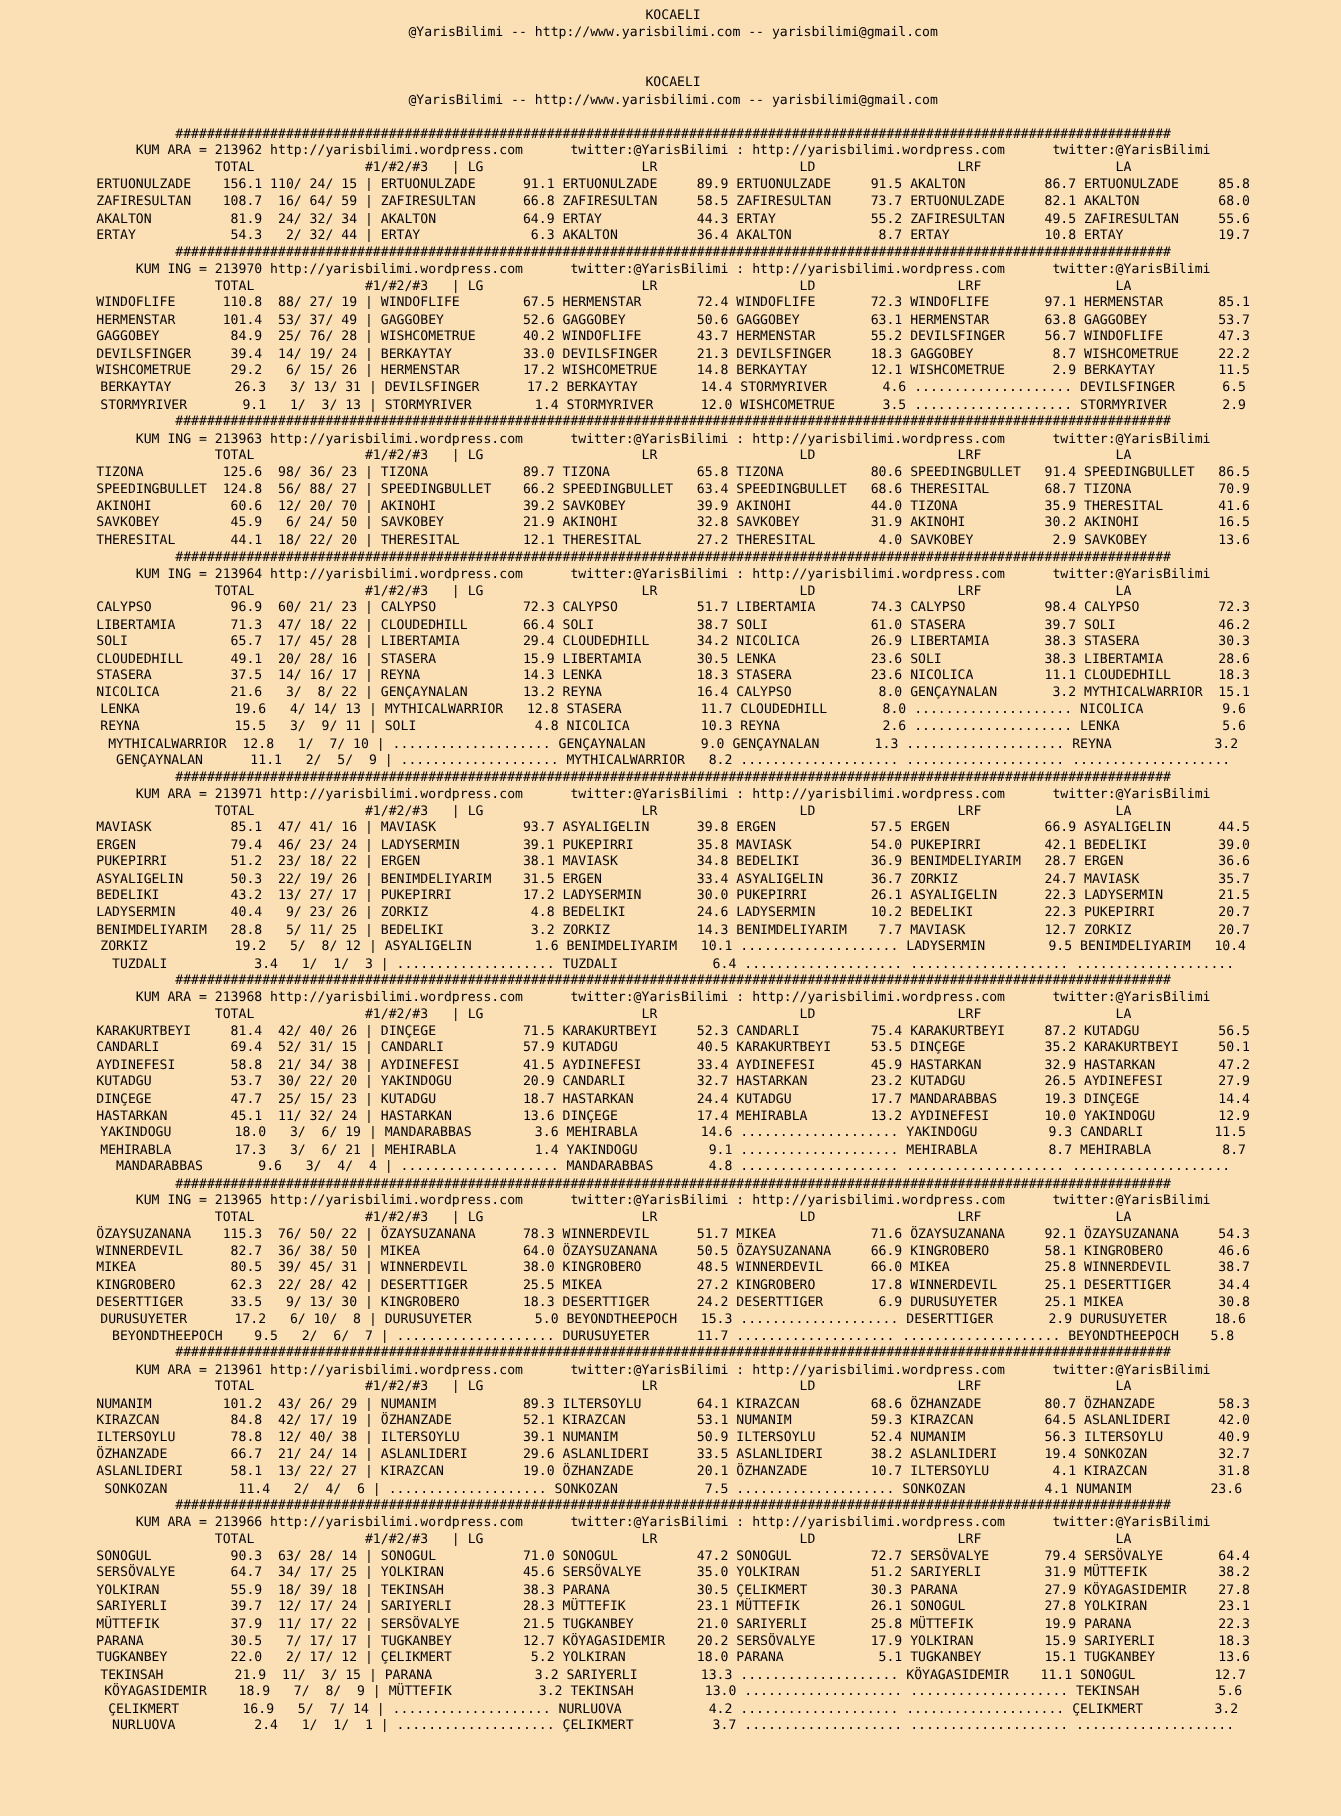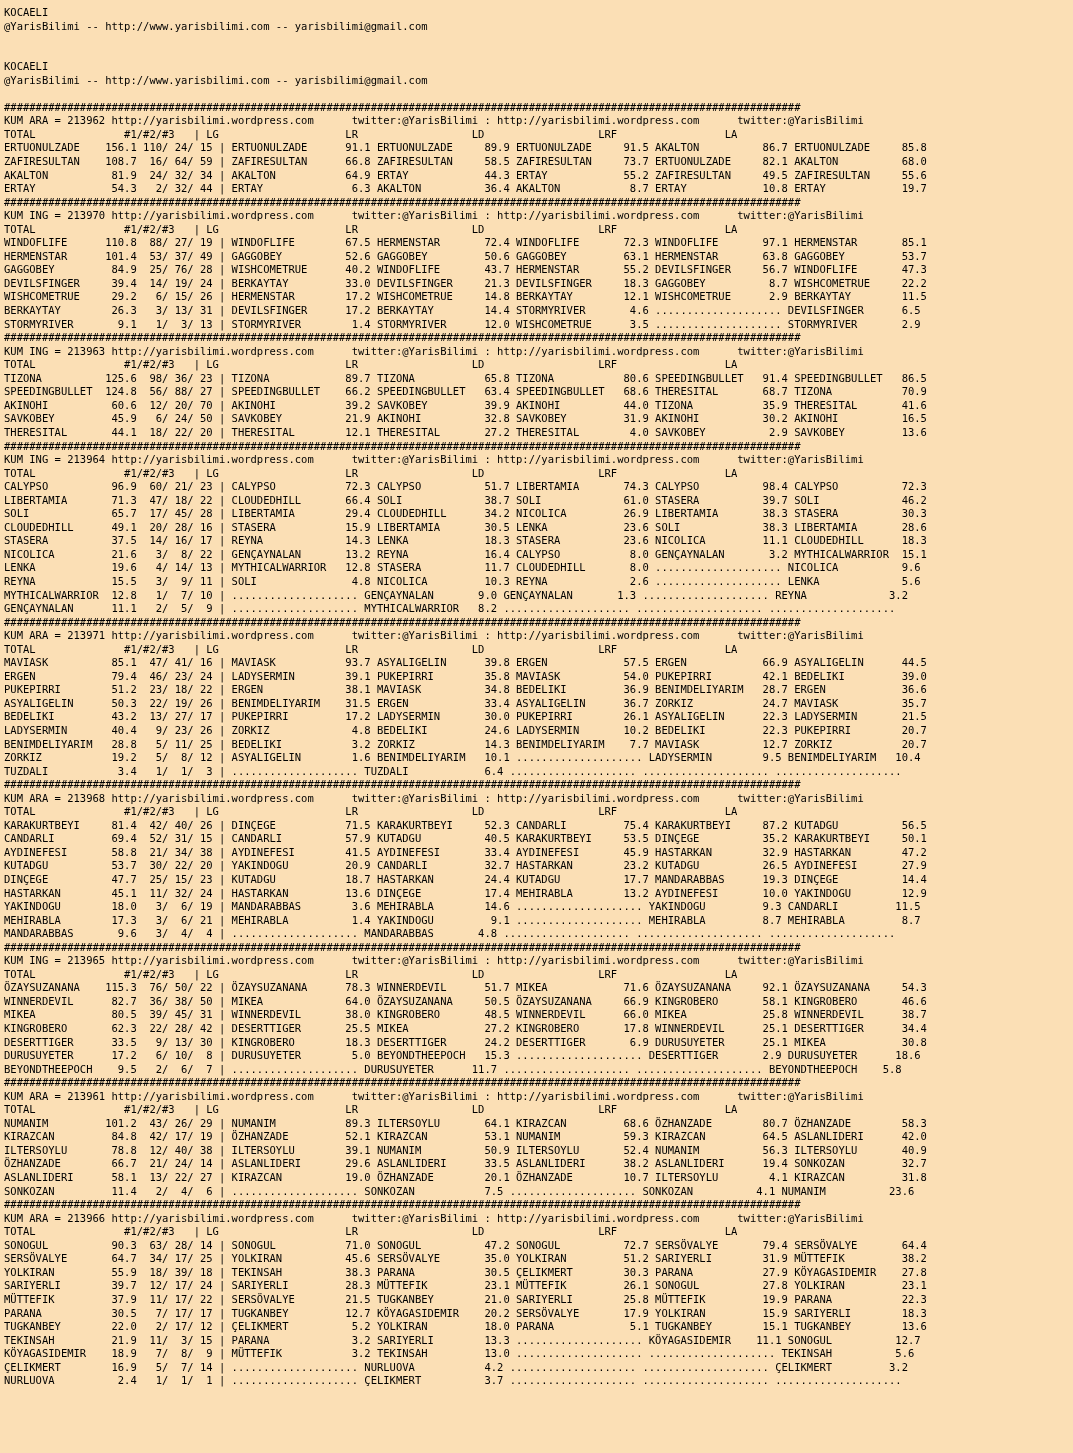--- a/index.html
+++ b/index.html
@@ -8,20 +8,21 @@
     color:#000;
     font-family:"DejaVu Sans Mono","Liberation Mono",monospace;
     font-size:10.5px;
     line-height:13.55px;
     width:1073px;
   }
   #doc{
     padding:6px 0 0 4px;
     white-space:pre;
     letter-spacing:0px;
+    text-align:center;
   }
   .line{white-space:pre;}
   .blank{white-space:pre;}
 </style>
 </head>
 <body>
 
 <div id="doc"><div class="line">KOCAELI</div><div class="line">@YarisBilimi -- http://www.yarisbilimi.com -- yarisbilimi@gmail.com</div><div class="blank">&nbsp;</div><div class="blank">&nbsp;</div><div class="line">KOCAELI</div><div class="line">@YarisBilimi -- http://www.yarisbilimi.com -- yarisbilimi@gmail.com</div><div class="blank">&nbsp;</div><div class="line">##############################################################################################################################</div><div class="line">KUM ARA = 213962 http://yarisbilimi.wordpress.com      twitter:@YarisBilimi : http://yarisbilimi.wordpress.com      twitter:@YarisBilimi</div><div class="line">TOTAL              #1/#2/#3   | LG                    LR                  LD                  LRF                 LA</div><div class="line">ERTUONULZADE    156.1 110/ 24/ 15 | ERTUONULZADE      91.1 ERTUONULZADE     89.9 ERTUONULZADE     91.5 AKALTON          86.7 ERTUONULZADE     85.8</div><div class="line">ZAFIRESULTAN    108.7  16/ 64/ 59 | ZAFIRESULTAN      66.8 ZAFIRESULTAN     58.5 ZAFIRESULTAN     73.7 ERTUONULZADE     82.1 AKALTON          68.0</div><div class="line">AKALTON          81.9  24/ 32/ 34 | AKALTON           64.9 ERTAY            44.3 ERTAY            55.2 ZAFIRESULTAN     49.5 ZAFIRESULTAN     55.6</div><div class="line">ERTAY            54.3   2/ 32/ 44 | ERTAY              6.3 AKALTON          36.4 AKALTON           8.7 ERTAY            10.8 ERTAY            19.7</div><div class="line">##############################################################################################################################</div><div class="line">KUM ING = 213970 http://yarisbilimi.wordpress.com      twitter:@YarisBilimi : http://yarisbilimi.wordpress.com      twitter:@YarisBilimi</div><div class="line">TOTAL              #1/#2/#3   | LG                    LR                  LD                  LRF                 LA</div><div class="line">WINDOFLIFE      110.8  88/ 27/ 19 | WINDOFLIFE        67.5 HERMENSTAR       72.4 WINDOFLIFE       72.3 WINDOFLIFE       97.1 HERMENSTAR       85.1</div><div class="line">HERMENSTAR      101.4  53/ 37/ 49 | GAGGOBEY          52.6 GAGGOBEY         50.6 GAGGOBEY         63.1 HERMENSTAR       63.8 GAGGOBEY         53.7</div><div class="line">GAGGOBEY         84.9  25/ 76/ 28 | WISHCOMETRUE      40.2 WINDOFLIFE       43.7 HERMENSTAR       55.2 DEVILSFINGER     56.7 WINDOFLIFE       47.3</div><div class="line">DEVILSFINGER     39.4  14/ 19/ 24 | BERKAYTAY         33.0 DEVILSFINGER     21.3 DEVILSFINGER     18.3 GAGGOBEY          8.7 WISHCOMETRUE     22.2</div><div class="line">WISHCOMETRUE     29.2   6/ 15/ 26 | HERMENSTAR        17.2 WISHCOMETRUE     14.8 BERKAYTAY        12.1 WISHCOMETRUE      2.9 BERKAYTAY        11.5</div><div class="line">BERKAYTAY        26.3   3/ 13/ 31 | DEVILSFINGER      17.2 BERKAYTAY        14.4 STORMYRIVER       4.6 .................... DEVILSFINGER      6.5</div><div class="line">STORMYRIVER       9.1   1/  3/ 13 | STORMYRIVER        1.4 STORMYRIVER      12.0 WISHCOMETRUE      3.5 .................... STORMYRIVER       2.9</div><div class="line">##############################################################################################################################</div><div class="line">KUM ING = 213963 http://yarisbilimi.wordpress.com      twitter:@YarisBilimi : http://yarisbilimi.wordpress.com      twitter:@YarisBilimi</div><div class="line">TOTAL              #1/#2/#3   | LG                    LR                  LD                  LRF                 LA</div><div class="line">TIZONA          125.6  98/ 36/ 23 | TIZONA            89.7 TIZONA           65.8 TIZONA           80.6 SPEEDINGBULLET   91.4 SPEEDINGBULLET   86.5</div><div class="line">SPEEDINGBULLET  124.8  56/ 88/ 27 | SPEEDINGBULLET    66.2 SPEEDINGBULLET   63.4 SPEEDINGBULLET   68.6 THERESITAL       68.7 TIZONA           70.9</div><div class="line">AKINOHI          60.6  12/ 20/ 70 | AKINOHI           39.2 SAVKOBEY         39.9 AKINOHI          44.0 TIZONA           35.9 THERESITAL       41.6</div><div class="line">SAVKOBEY         45.9   6/ 24/ 50 | SAVKOBEY          21.9 AKINOHI          32.8 SAVKOBEY         31.9 AKINOHI          30.2 AKINOHI          16.5</div><div class="line">THERESITAL       44.1  18/ 22/ 20 | THERESITAL        12.1 THERESITAL       27.2 THERESITAL        4.0 SAVKOBEY          2.9 SAVKOBEY         13.6</div><div class="line">##############################################################################################################################</div><div class="line">KUM ING = 213964 http://yarisbilimi.wordpress.com      twitter:@YarisBilimi : http://yarisbilimi.wordpress.com      twitter:@YarisBilimi</div><div class="line">TOTAL              #1/#2/#3   | LG                    LR                  LD                  LRF                 LA</div><div class="line">CALYPSO          96.9  60/ 21/ 23 | CALYPSO           72.3 CALYPSO          51.7 LIBERTAMIA       74.3 CALYPSO          98.4 CALYPSO          72.3</div><div class="line">LIBERTAMIA       71.3  47/ 18/ 22 | CLOUDEDHILL       66.4 SOLI             38.7 SOLI             61.0 STASERA          39.7 SOLI             46.2</div><div class="line">SOLI             65.7  17/ 45/ 28 | LIBERTAMIA        29.4 CLOUDEDHILL      34.2 NICOLICA         26.9 LIBERTAMIA       38.3 STASERA          30.3</div><div class="line">CLOUDEDHILL      49.1  20/ 28/ 16 | STASERA           15.9 LIBERTAMIA       30.5 LENKA            23.6 SOLI             38.3 LIBERTAMIA       28.6</div><div class="line">STASERA          37.5  14/ 16/ 17 | REYNA             14.3 LENKA            18.3 STASERA          23.6 NICOLICA         11.1 CLOUDEDHILL      18.3</div><div class="line">NICOLICA         21.6   3/  8/ 22 | GENÇAYNALAN       13.2 REYNA            16.4 CALYPSO           8.0 GENÇAYNALAN       3.2 MYTHICALWARRIOR  15.1</div><div class="line">LENKA            19.6   4/ 14/ 13 | MYTHICALWARRIOR   12.8 STASERA          11.7 CLOUDEDHILL       8.0 .................... NICOLICA          9.6</div><div class="line">REYNA            15.5   3/  9/ 11 | SOLI               4.8 NICOLICA         10.3 REYNA             2.6 .................... LENKA             5.6</div><div class="line">MYTHICALWARRIOR  12.8   1/  7/ 10 | .................... GENÇAYNALAN       9.0 GENÇAYNALAN       1.3 .................... REYNA             3.2</div><div class="line">GENÇAYNALAN      11.1   2/  5/  9 | .................... MYTHICALWARRIOR   8.2 .................... .................... ....................</div><div class="line">##############################################################################################################################</div><div class="line">KUM ARA = 213971 http://yarisbilimi.wordpress.com      twitter:@YarisBilimi : http://yarisbilimi.wordpress.com      twitter:@YarisBilimi</div><div class="line">TOTAL              #1/#2/#3   | LG                    LR                  LD                  LRF                 LA</div><div class="line">MAVIASK          85.1  47/ 41/ 16 | MAVIASK           93.7 ASYALIGELIN      39.8 ERGEN            57.5 ERGEN            66.9 ASYALIGELIN      44.5</div><div class="line">ERGEN            79.4  46/ 23/ 24 | LADYSERMIN        39.1 PUKEPIRRI        35.8 MAVIASK          54.0 PUKEPIRRI        42.1 BEDELIKI         39.0</div><div class="line">PUKEPIRRI        51.2  23/ 18/ 22 | ERGEN             38.1 MAVIASK          34.8 BEDELIKI         36.9 BENIMDELIYARIM   28.7 ERGEN            36.6</div><div class="line">ASYALIGELIN      50.3  22/ 19/ 26 | BENIMDELIYARIM    31.5 ERGEN            33.4 ASYALIGELIN      36.7 ZORKIZ           24.7 MAVIASK          35.7</div><div class="line">BEDELIKI         43.2  13/ 27/ 17 | PUKEPIRRI         17.2 LADYSERMIN       30.0 PUKEPIRRI        26.1 ASYALIGELIN      22.3 LADYSERMIN       21.5</div><div class="line">LADYSERMIN       40.4   9/ 23/ 26 | ZORKIZ             4.8 BEDELIKI         24.6 LADYSERMIN       10.2 BEDELIKI         22.3 PUKEPIRRI        20.7</div><div class="line">BENIMDELIYARIM   28.8   5/ 11/ 25 | BEDELIKI           3.2 ZORKIZ           14.3 BENIMDELIYARIM    7.7 MAVIASK          12.7 ZORKIZ           20.7</div><div class="line">ZORKIZ           19.2   5/  8/ 12 | ASYALIGELIN        1.6 BENIMDELIYARIM   10.1 .................... LADYSERMIN        9.5 BENIMDELIYARIM   10.4</div><div class="line">TUZDALI           3.4   1/  1/  3 | .................... TUZDALI            6.4 .................... .................... ....................</div><div class="line">##############################################################################################################################</div><div class="line">KUM ARA = 213968 http://yarisbilimi.wordpress.com      twitter:@YarisBilimi : http://yarisbilimi.wordpress.com      twitter:@YarisBilimi</div><div class="line">TOTAL              #1/#2/#3   | LG                    LR                  LD                  LRF                 LA</div><div class="line">KARAKURTBEYI     81.4  42/ 40/ 26 | DINÇEGE           71.5 KARAKURTBEYI     52.3 CANDARLI         75.4 KARAKURTBEYI     87.2 KUTADGU          56.5</div><div class="line">CANDARLI         69.4  52/ 31/ 15 | CANDARLI          57.9 KUTADGU          40.5 KARAKURTBEYI     53.5 DINÇEGE          35.2 KARAKURTBEYI     50.1</div><div class="line">AYDINEFESI       58.8  21/ 34/ 38 | AYDINEFESI        41.5 AYDINEFESI       33.4 AYDINEFESI       45.9 HASTARKAN        32.9 HASTARKAN        47.2</div><div class="line">KUTADGU          53.7  30/ 22/ 20 | YAKINDOGU         20.9 CANDARLI         32.7 HASTARKAN        23.2 KUTADGU          26.5 AYDINEFESI       27.9</div><div class="line">DINÇEGE          47.7  25/ 15/ 23 | KUTADGU           18.7 HASTARKAN        24.4 KUTADGU          17.7 MANDARABBAS      19.3 DINÇEGE          14.4</div><div class="line">HASTARKAN        45.1  11/ 32/ 24 | HASTARKAN         13.6 DINÇEGE          17.4 MEHIRABLA        13.2 AYDINEFESI       10.0 YAKINDOGU        12.9</div><div class="line">YAKINDOGU        18.0   3/  6/ 19 | MANDARABBAS        3.6 MEHIRABLA        14.6 .................... YAKINDOGU         9.3 CANDARLI         11.5</div><div class="line">MEHIRABLA        17.3   3/  6/ 21 | MEHIRABLA          1.4 YAKINDOGU         9.1 .................... MEHIRABLA         8.7 MEHIRABLA         8.7</div><div class="line">MANDARABBAS       9.6   3/  4/  4 | .................... MANDARABBAS       4.8 .................... .................... ....................</div><div class="line">##############################################################################################################################</div><div class="line">KUM ING = 213965 http://yarisbilimi.wordpress.com      twitter:@YarisBilimi : http://yarisbilimi.wordpress.com      twitter:@YarisBilimi</div><div class="line">TOTAL              #1/#2/#3   | LG                    LR                  LD                  LRF                 LA</div><div class="line">ÖZAYSUZANANA    115.3  76/ 50/ 22 | ÖZAYSUZANANA      78.3 WINNERDEVIL      51.7 MIKEA            71.6 ÖZAYSUZANANA     92.1 ÖZAYSUZANANA     54.3</div><div class="line">WINNERDEVIL      82.7  36/ 38/ 50 | MIKEA             64.0 ÖZAYSUZANANA     50.5 ÖZAYSUZANANA     66.9 KINGROBERO       58.1 KINGROBERO       46.6</div><div class="line">MIKEA            80.5  39/ 45/ 31 | WINNERDEVIL       38.0 KINGROBERO       48.5 WINNERDEVIL      66.0 MIKEA            25.8 WINNERDEVIL      38.7</div><div class="line">KINGROBERO       62.3  22/ 28/ 42 | DESERTTIGER       25.5 MIKEA            27.2 KINGROBERO       17.8 WINNERDEVIL      25.1 DESERTTIGER      34.4</div><div class="line">DESERTTIGER      33.5   9/ 13/ 30 | KINGROBERO        18.3 DESERTTIGER      24.2 DESERTTIGER       6.9 DURUSUYETER      25.1 MIKEA            30.8</div><div class="line">DURUSUYETER      17.2   6/ 10/  8 | DURUSUYETER        5.0 BEYONDTHEEPOCH   15.3 .................... DESERTTIGER       2.9 DURUSUYETER      18.6</div><div class="line">BEYONDTHEEPOCH    9.5   2/  6/  7 | .................... DURUSUYETER      11.7 .................... .................... BEYONDTHEEPOCH    5.8</div><div class="line">##############################################################################################################################</div><div class="line">KUM ARA = 213961 http://yarisbilimi.wordpress.com      twitter:@YarisBilimi : http://yarisbilimi.wordpress.com      twitter:@YarisBilimi</div><div class="line">TOTAL              #1/#2/#3   | LG                    LR                  LD                  LRF                 LA</div><div class="line">NUMANIM         101.2  43/ 26/ 29 | NUMANIM           89.3 ILTERSOYLU       64.1 KIRAZCAN         68.6 ÖZHANZADE        80.7 ÖZHANZADE        58.3</div><div class="line">KIRAZCAN         84.8  42/ 17/ 19 | ÖZHANZADE         52.1 KIRAZCAN         53.1 NUMANIM          59.3 KIRAZCAN         64.5 ASLANLIDERI      42.0</div><div class="line">ILTERSOYLU       78.8  12/ 40/ 38 | ILTERSOYLU        39.1 NUMANIM          50.9 ILTERSOYLU       52.4 NUMANIM          56.3 ILTERSOYLU       40.9</div><div class="line">ÖZHANZADE        66.7  21/ 24/ 14 | ASLANLIDERI       29.6 ASLANLIDERI      33.5 ASLANLIDERI      38.2 ASLANLIDERI      19.4 SONKOZAN         32.7</div><div class="line">ASLANLIDERI      58.1  13/ 22/ 27 | KIRAZCAN          19.0 ÖZHANZADE        20.1 ÖZHANZADE        10.7 ILTERSOYLU        4.1 KIRAZCAN         31.8</div><div class="line">SONKOZAN         11.4   2/  4/  6 | .................... SONKOZAN           7.5 .................... SONKOZAN          4.1 NUMANIM          23.6</div><div class="line">##############################################################################################################################</div><div class="line">KUM ARA = 213966 http://yarisbilimi.wordpress.com      twitter:@YarisBilimi : http://yarisbilimi.wordpress.com      twitter:@YarisBilimi</div><div class="line">TOTAL              #1/#2/#3   | LG                    LR                  LD                  LRF                 LA</div><div class="line">SONOGUL          90.3  63/ 28/ 14 | SONOGUL           71.0 SONOGUL          47.2 SONOGUL          72.7 SERSÖVALYE       79.4 SERSÖVALYE       64.4</div><div class="line">SERSÖVALYE       64.7  34/ 17/ 25 | YOLKIRAN          45.6 SERSÖVALYE       35.0 YOLKIRAN         51.2 SARIYERLI        31.9 MÜTTEFIK         38.2</div><div class="line">YOLKIRAN         55.9  18/ 39/ 18 | TEKINSAH          38.3 PARANA           30.5 ÇELIKMERT        30.3 PARANA           27.9 KÖYAGASIDEMIR    27.8</div><div class="line">SARIYERLI        39.7  12/ 17/ 24 | SARIYERLI         28.3 MÜTTEFIK         23.1 MÜTTEFIK         26.1 SONOGUL          27.8 YOLKIRAN         23.1</div><div class="line">MÜTTEFIK         37.9  11/ 17/ 22 | SERSÖVALYE        21.5 TUGKANBEY        21.0 SARIYERLI        25.8 MÜTTEFIK         19.9 PARANA           22.3</div><div class="line">PARANA           30.5   7/ 17/ 17 | TUGKANBEY         12.7 KÖYAGASIDEMIR    20.2 SERSÖVALYE       17.9 YOLKIRAN         15.9 SARIYERLI        18.3</div><div class="line">TUGKANBEY        22.0   2/ 17/ 12 | ÇELIKMERT          5.2 YOLKIRAN         18.0 PARANA            5.1 TUGKANBEY        15.1 TUGKANBEY        13.6</div><div class="line">TEKINSAH         21.9  11/  3/ 15 | PARANA             3.2 SARIYERLI        13.3 .................... KÖYAGASIDEMIR    11.1 SONOGUL          12.7</div><div class="line">KÖYAGASIDEMIR    18.9   7/  8/  9 | MÜTTEFIK           3.2 TEKINSAH         13.0 .................... .................... TEKINSAH          5.6</div><div class="line">ÇELIKMERT        16.9   5/  7/ 14 | .................... NURLUOVA           4.2 .................... .................... ÇELIKMERT         3.2</div><div class="line">NURLUOVA          2.4   1/  1/  1 | .................... ÇELIKMERT          3.7 .................... .................... ....................</div></div>
 
 </body></html>

